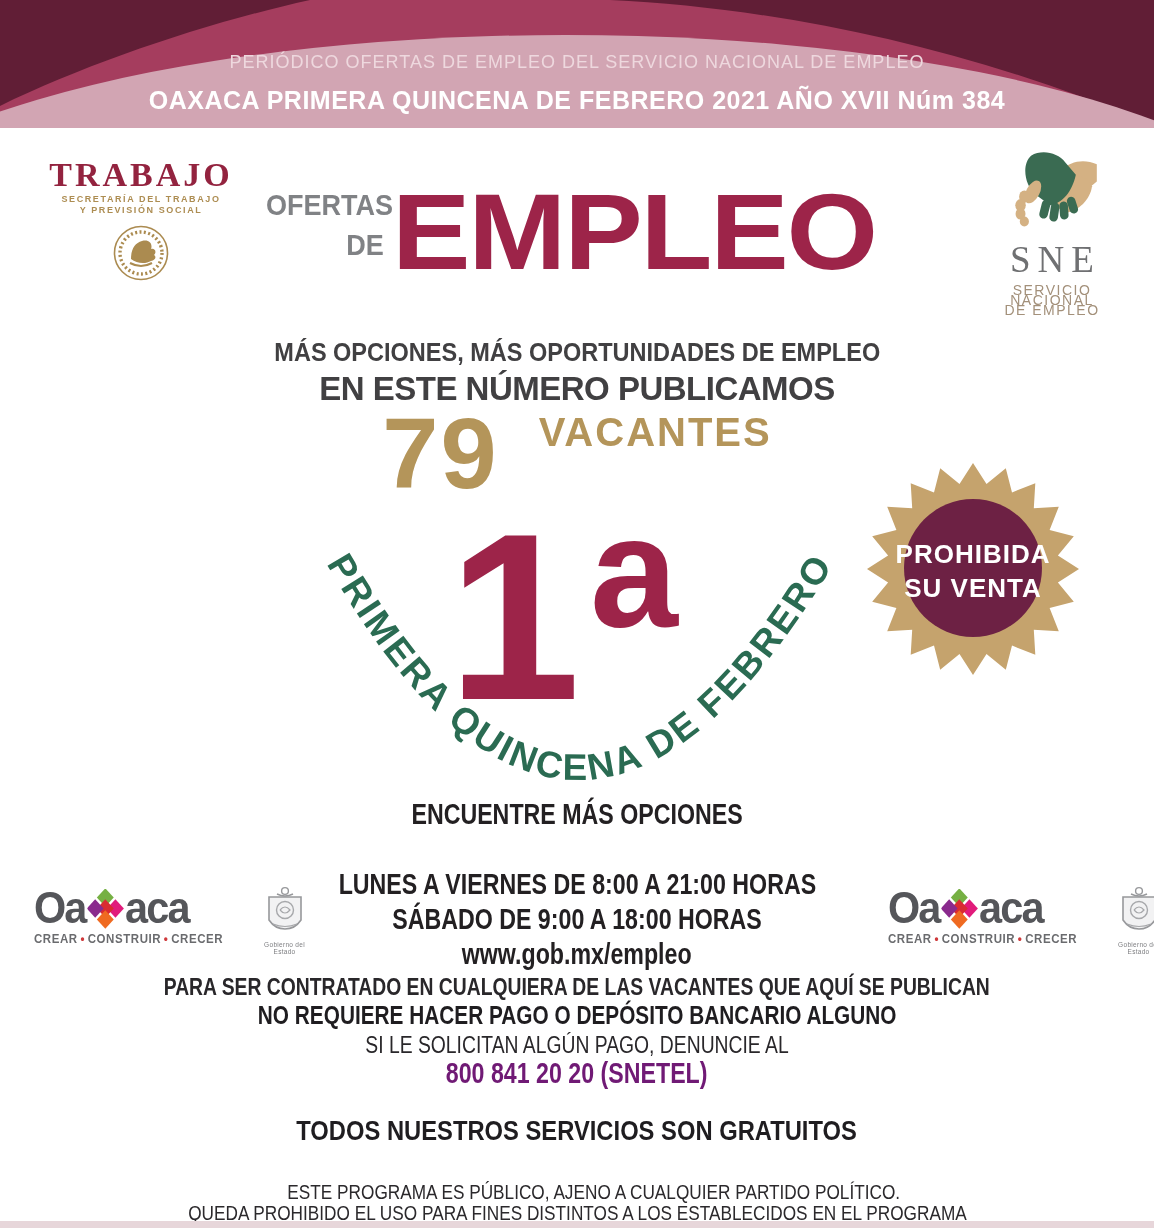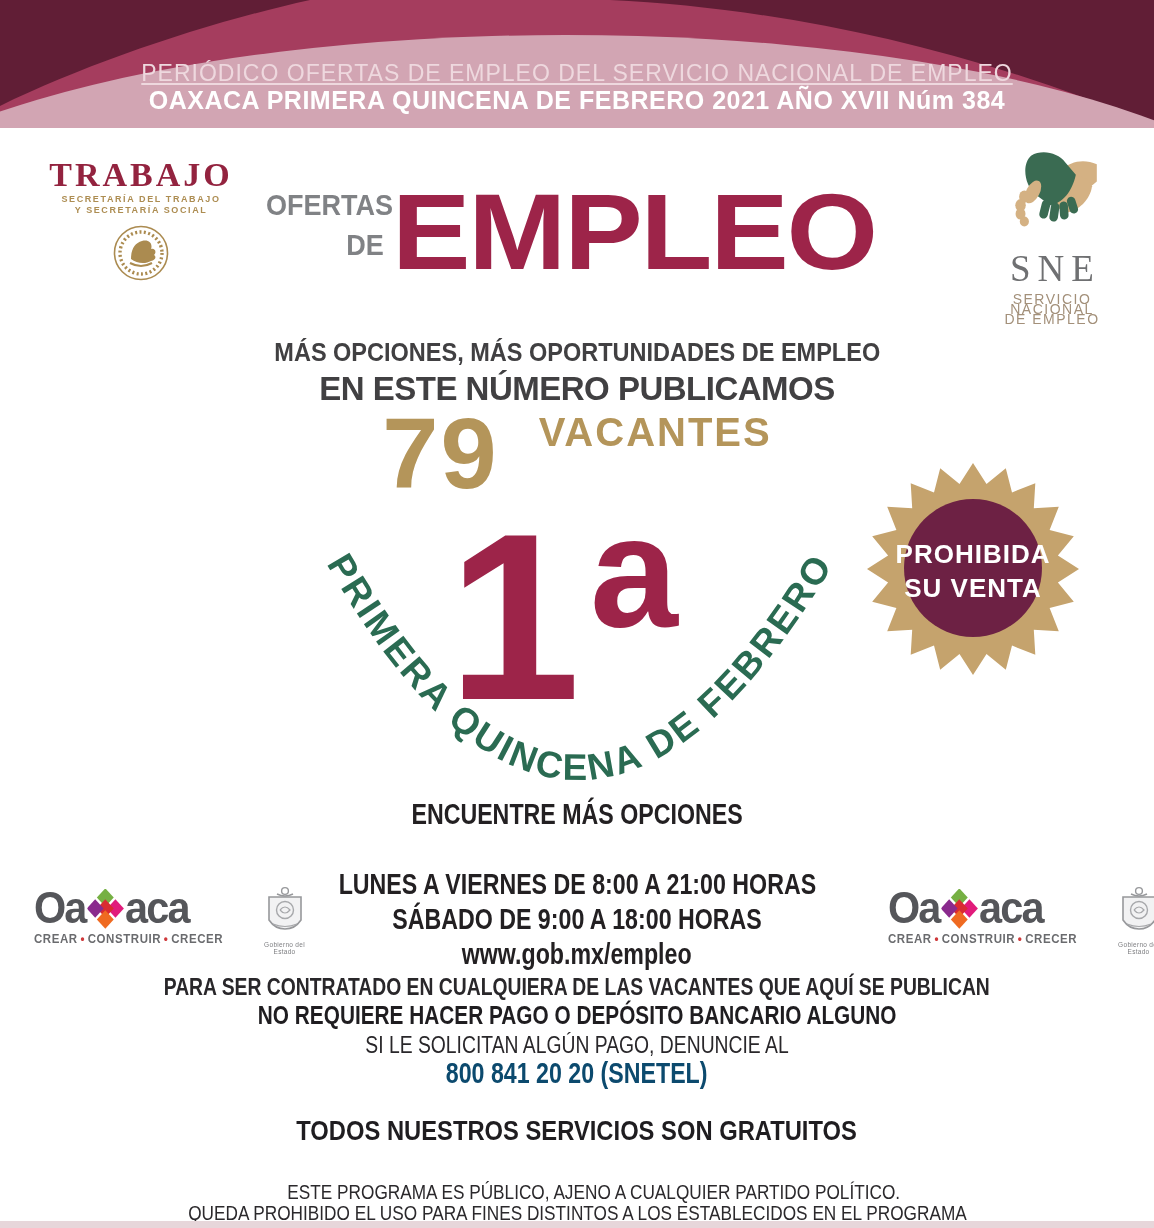--- a/index.html
+++ b/index.html
@@ -6,58 +6,58 @@
   .page{position:relative;width:1154px;height:1228px;background:#ffffff;overflow:hidden;
         font-family:"Liberation Sans", sans-serif;}
   .abs{position:absolute;}
   .ctr{left:0;right:0;text-align:center;}
   .sx{display:inline-block;transform:scaleX(0.8);transform-origin:50% 50%;white-space:nowrap;}
   .sx84{transform:scaleX(0.84);}
   .sx88{transform:scaleX(0.88);}
   .sx94{transform:scaleX(0.94);}
 
   
-  .banner-l1{top:60px;font-size:23px;font-weight:400;letter-spacing:1px;color:#eed8de;text-decoration:underline;}
+  .banner-l1{top:52px;font-size:18px;font-weight:400;letter-spacing:1px;color:#eed8de;}
   .banner-l2{top:86px;font-size:25px;font-weight:700;letter-spacing:0.5px;color:#ffffff;}
 
   
   .trabajo{left:34px;top:156px;width:214px;text-align:center;}
   .trabajo-title{font-family:"Liberation Serif", serif;font-weight:700;font-size:34px;
                  letter-spacing:3px;color:#93233f;}
   .trabajo-sub{font-size:9px;font-weight:700;letter-spacing:1.6px;color:#ad8d52;line-height:11px;}
 
   
   .ofertas-col{left:252px;top:188px;width:132px;text-align:right;color:#808285;font-weight:700;}
   .ofertas-col .l1{font-size:30px;display:inline-block;transform:scaleX(0.9);transform-origin:100% 50%;}
   .ofertas-col .l2{font-size:30px;margin-top:6px;display:inline-block;transform:scaleX(0.9);transform-origin:100% 50%;}
   .empleo{left:392px;top:178px;font-size:108px;font-weight:700;color:#9d2449;line-height:1;
           transform:scaleX(1.09);transform-origin:0 0;letter-spacing:-2px;}
 
   
   .sne{left:983px;top:150px;width:138px;text-align:center;}
   .sne-acr{font-family:"Liberation Serif", serif;font-size:37px;font-weight:400;color:#6f7072;
-           letter-spacing:7px;margin-top:11px;text-indent:7px;}
+           letter-spacing:7px;margin-top:2px;text-indent:7px;}
   .sne-cap{font-size:14px;font-weight:400;letter-spacing:1.5px;color:#a3907a;line-height:10px;}
 
   .intro1{top:338px;font-size:25px;font-weight:700;color:#414042;}
   .intro2{top:370px;font-size:33px;font-weight:700;color:#414042;letter-spacing:-0.5px;}
 
   .vacrow{top:403px;left:0;right:0;display:flex;justify-content:center;align-items:center;gap:40px;}
   .vac-count{font-size:101px;font-weight:700;color:#b4955a;line-height:1;letter-spacing:2px;}
   .vac-label{font-size:40px;font-weight:700;color:#b4955a;letter-spacing:2px;position:relative;top:-21px;}
 
   .numeral{left:448px;top:498px;font-size:238px;font-weight:700;color:#9d2449;line-height:1;}
   .ordinal{left:590px;top:492px;font-size:158px;font-weight:700;color:#9d2449;line-height:1;}
 
   .contact{top:797px;font-size:29px;line-height:35px;font-weight:700;color:#232022;}
 
   .notice1{top:974px;font-size:23px;font-weight:600;color:#29272a;}
   .notice2{top:1000px;font-size:26px;font-weight:800;color:#1f1d20;}
   .notice3{top:1032px;font-size:23px;font-weight:500;color:#29272a;}
-  .notice4{top:1057px;font-size:29px;font-weight:800;color:#0c4a6e;}
+  .notice4{top:1057px;font-size:29px;font-weight:800;color:#701a75;}
 
   .footer1{top:1116px;font-size:27px;font-weight:800;color:#1f1d20;}
   .footer2{top:1145px;font-size:27px;font-weight:800;color:#1f1d20;}
   .footer3{top:1180px;font-size:20.5px;font-weight:500;color:#2b292c;padding-left:34px;}
   .footer4{top:1201px;font-size:20.5px;font-weight:500;color:#2b292c;}
 
   .bottom-strip{left:0;right:0;top:1221px;height:7px;background:#e7d6da;}
 
   
   .oax{top:886px;width:250px;}
@@ -87,21 +87,21 @@
     <path d="M0,0 L310,0 C210,22 90,62 0,106 Z" fill="#611e36"></path>
     <path d="M610,0 L1154,0 L1154,125 C970,48 780,8 610,0 Z" fill="#611e36"></path>
     <ellipse cx="565" cy="255" rx="745" ry="220" fill="#d2a5b3"></ellipse>
   </svg>
   <div class="abs ctr banner-l1">PERIÓDICO OFERTAS DE EMPLEO DEL SERVICIO NACIONAL DE EMPLEO</div>
   <div class="abs ctr banner-l2">OAXACA PRIMERA QUINCENA DE FEBRERO 2021 AÑO XVII Núm 384</div>
 
   <div class="abs trabajo">
     <div class="trabajo-title">TRABAJO</div>
     <div class="trabajo-sub">SECRETARÍA  DEL TRABAJO</div>
-    <div class="trabajo-sub">Y SECRETARÍA SOCIAL</div>
+    <div class="trabajo-sub">Y PREVISIÓN SOCIAL</div>
     <svg width="58" height="58" viewBox="0 0 58 58" style="margin-top:8px;">
       <circle cx="29" cy="29" r="26.5" fill="none" stroke="#ab8b50" stroke-width="1.6"></circle>
       <circle cx="29" cy="29" r="21" fill="none" stroke="#ab8b50" stroke-width="3.4" stroke-dasharray="2 2.4"></circle>
       <path d="M19,35 C19,25 23,19 30,17 C37,15 41,20 39,25 C43,24 45,28 42,31 C45,33 43,36 39,37
                C34,40 25,40 19,35 Z" fill="#ab8b50"></path>
       <path d="M18,39 Q29,45 40,39" fill="none" stroke="#ab8b50" stroke-width="2"></path>
     </svg>
   </div>
 
   <div class="abs ofertas-col">

